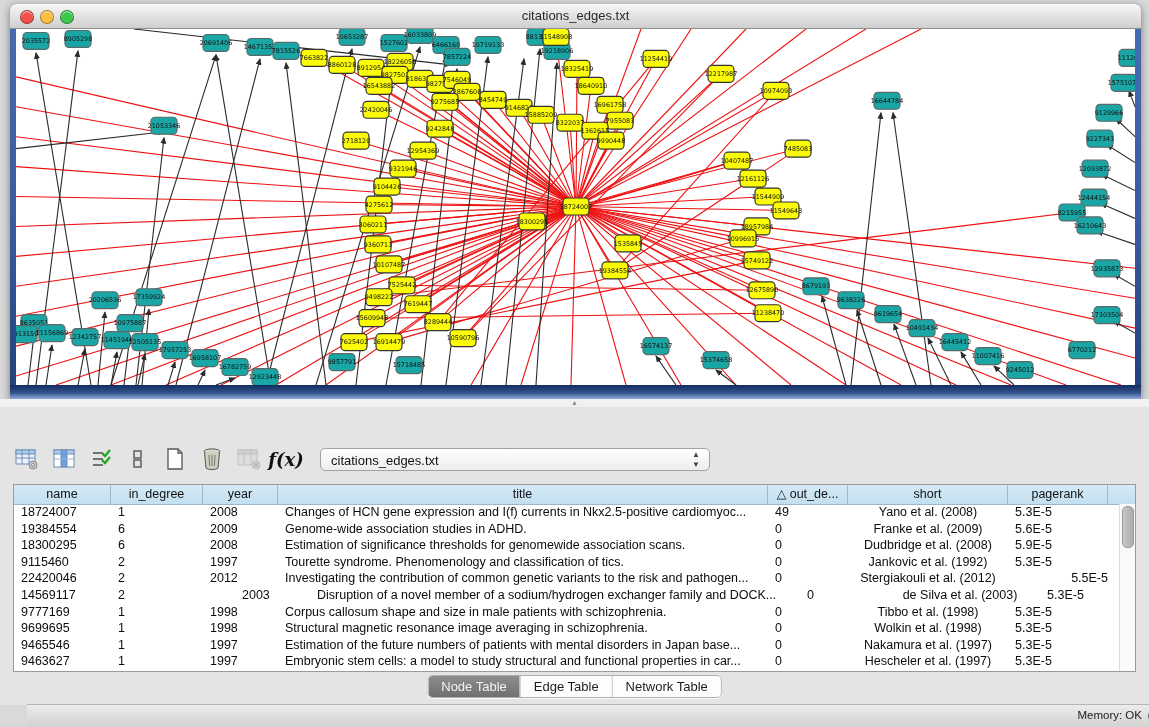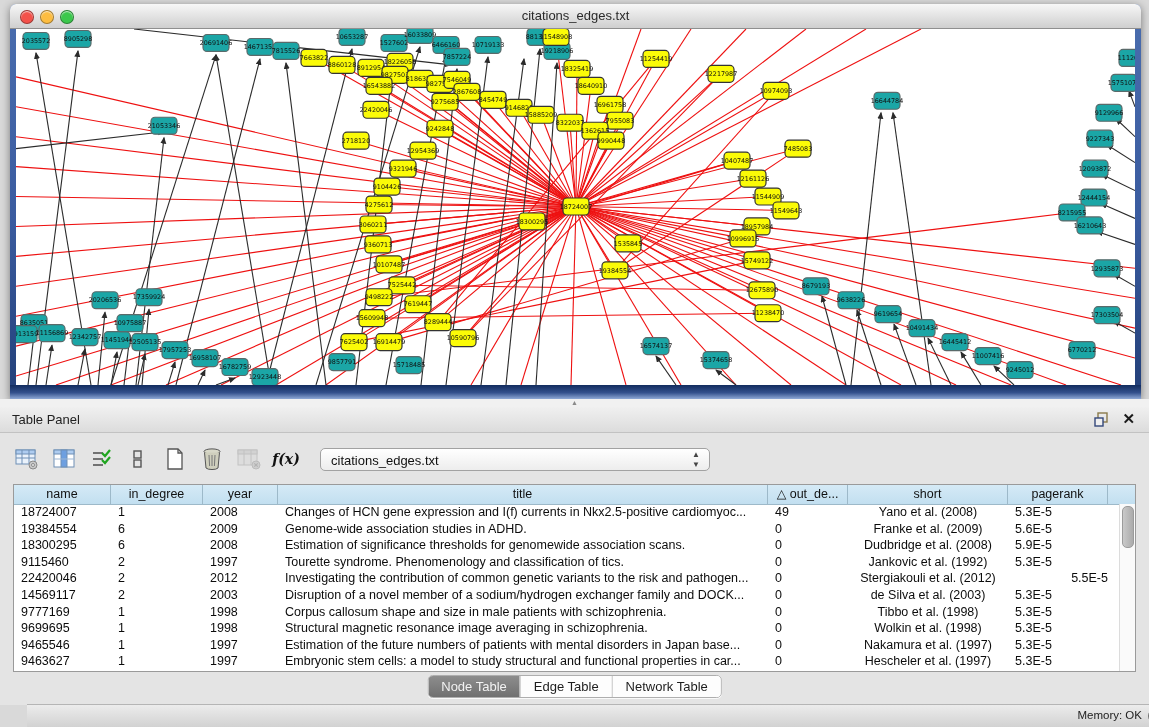--- a/index.html
+++ b/index.html
@@ -56,21 +56,21 @@
   }
   #tp-title{position:absolute;left:12px;top:5px;font-size:13px;color:#222;}
   #tp-float{position:absolute;right:40px;top:5px;width:15px;height:15px;cursor:pointer;}
   #tp-close{position:absolute;right:14px;top:3px;font-size:15px;font-weight:bold;color:#1a1a1a;cursor:pointer;}
   #tp-toolbar{
     position:absolute;left:14px;top:36px;height:32px;
     display:flex;align-items:center;gap:11px;
   }
   .tbtn{width:26px;height:26px;display:flex;align-items:center;justify-content:center;cursor:pointer;}
   .tbtn.disabled{opacity:.45;cursor:default;}
-  #fx-label{font-family:"DejaVu Serif",serif;font-style:italic;font-weight:bold;font-size:14px;color:#111;}
+  #fx-label{font-family:"DejaVu Serif",serif;font-style:italic;font-weight:bold;font-size:18px;color:#111;}
   #table-select{
     margin-left:10px;width:390px;height:23px;position:relative;
     border:1px solid #a2a2a2;border-radius:5px;
     background:linear-gradient(#ffffff,#ededed);
     font-size:13px;color:#111;line-height:23px;padding-left:10px;box-sizing:border-box;
     cursor:pointer;
   }
   #table-select .stepper{
     position:absolute;right:9px;top:1px;font-size:8px;line-height:10px;color:#444;text-align:center;
   }
@@ -732,30 +732,20 @@
     </svg>
   </div>
   <div id="nw-bottomframe" style="background:linear-gradient(180deg,#122c5e 0%,#33518d 55%,#8fa9d6 100%);"></div>
 </div>
 
 <div id="split-divider">
   <div id="split-handle">▲</div>
 </div>
 
 <div id="table-panel">
-  <div id="tp-titlebar">
-    <span id="tp-title">Table Panel</span>
-    <span id="tp-float">
-      <svg width="15" height="15" viewBox="0 0 15 15">
-        <rect x="4" y="1" width="9" height="9" fill="none" stroke="#8a7a4a" stroke-width="1.4"></rect>
-        <rect x="1" y="6" width="8" height="8" fill="#efefef" stroke="#33477a" stroke-width="1.4"></rect>
-      </svg>
-    </span>
-    <span id="tp-close">✕</span>
-  </div>
 
   <div id="tp-toolbar">
     <span class="tbtn">
       <svg width="24" height="22" viewBox="0 0 24 22">
         <rect x="1" y="2" width="19" height="14" fill="#eaf2fb" stroke="#6f8fb5"></rect>
         <rect x="1" y="2" width="19" height="4" fill="#aeccf0" stroke="#6f8fb5"></rect>
         <line x1="7" y1="2" x2="7" y2="16" stroke="#6f8fb5"></line>
           <line x1="14" y1="2" x2="14" y2="16" stroke="#6f8fb5"></line>
         <line x1="1" y1="10" x2="20" y2="10" stroke="#6f8fb5"></line>
         <circle cx="18" cy="17" r="4" fill="#c9c9c9" stroke="#8a8a8a"></circle>
@@ -872,21 +862,21 @@
           <div class="tcell" style="width: 92px;">2</div>
           <div class="tcell" style="width: 75px;">2012</div>
           <div class="tcell" style="width: 490px;">Investigating the contribution of common genetic variants to the risk and pathogen...</div>
           <div class="tcell" style="width: 80px;">0</div>
           <div class="tcell center" style="width: 160px;">Stergiakouli et al. (2012)</div>
           <div class="tcell" style="width: 100px; text-align: right;">5.5E-5</div>
         </div>
         <div class="trow">
           <div class="tcell" style="width: 97px;">14569117</div>
           <div class="tcell" style="width: 92px;">2</div>
-          <div class="tcell" style="width: 75px;">2003</div>
+          <div class="tcell" style="width: 75px; margin-left: 32px;">2003</div>
           <div class="tcell" style="width: 490px;">Disruption of a novel member of a sodium/hydrogen exchanger family and DOCK...</div>
           <div class="tcell" style="width: 80px;">0</div>
           <div class="tcell center" style="width: 160px;">de Silva et al. (2003)</div>
           <div class="tcell" style="width: 100px;">5.3E-5</div>
         </div>
         <div class="trow">
           <div class="tcell" style="width: 97px;">9777169</div>
           <div class="tcell" style="width: 92px;">1</div>
           <div class="tcell" style="width: 75px;">1998</div>
           <div class="tcell" style="width: 490px;">Corpus callosum shape and size in male patients with schizophrenia.</div>

